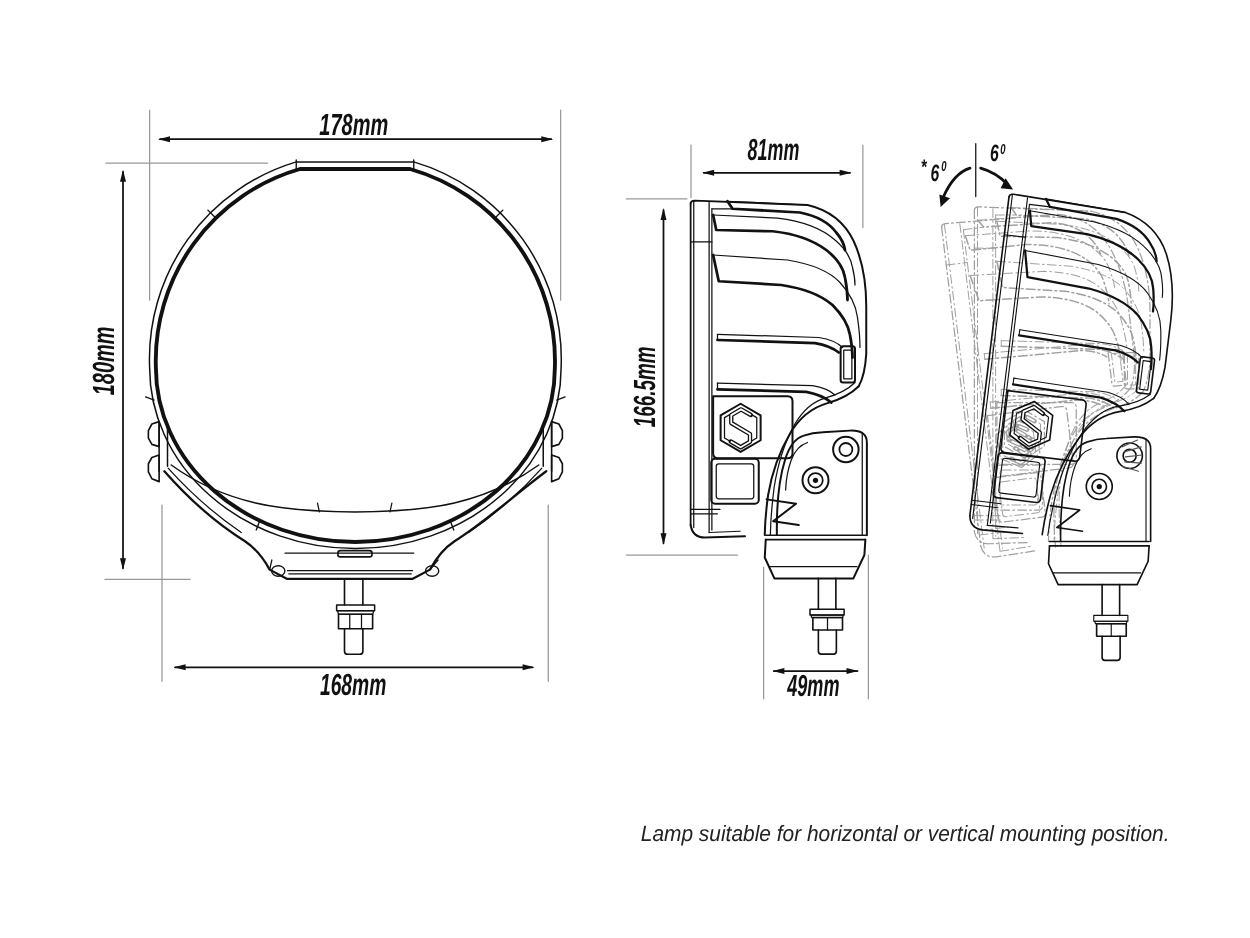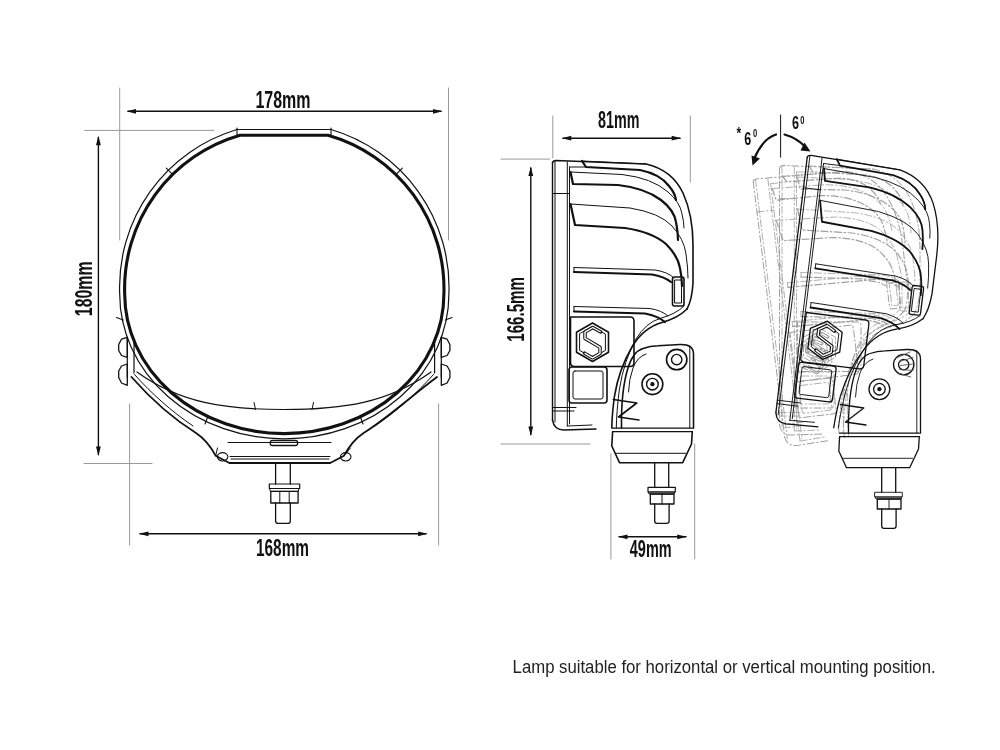--- a/index.html
+++ b/index.html
@@ -1,16 +1,16 @@
 <!DOCTYPE html>
 <html><head>
 <meta charset="utf-8">
 <style>
   html,body{margin:0;padding:0;background:#fff;}
-  #stage{width:1000px;height:750px;position:relative;font-family:"Liberation Sans",sans-serif;}
+  #stage{width:1000px;height:750px;position:relative;font-family:"Liberation Sans",sans-serif;font-style:italic;}
   text{font-family:"Liberation Sans",sans-serif;}
   .dimtxt{font-weight:bold;fill:#111;}
 </style>
 </head>
 <body>
 <div id="stage">
 <svg width="1000" height="750" viewBox="0 0 1000 750" fill="none" stroke-linecap="round" stroke-linejoin="round">
 <defs>
 <g id="lampside" stroke="currentColor">
 

